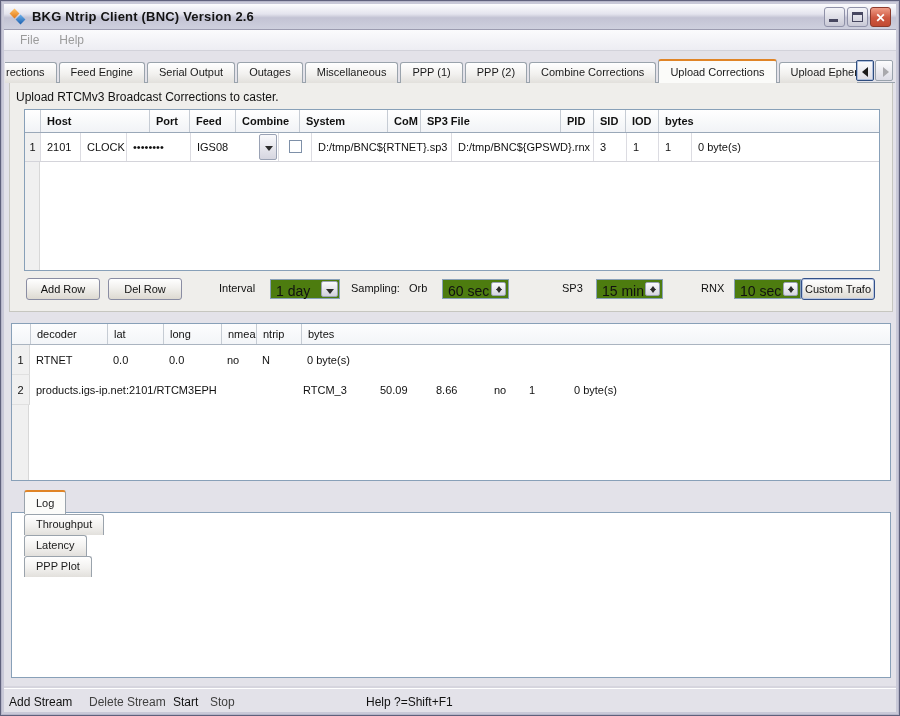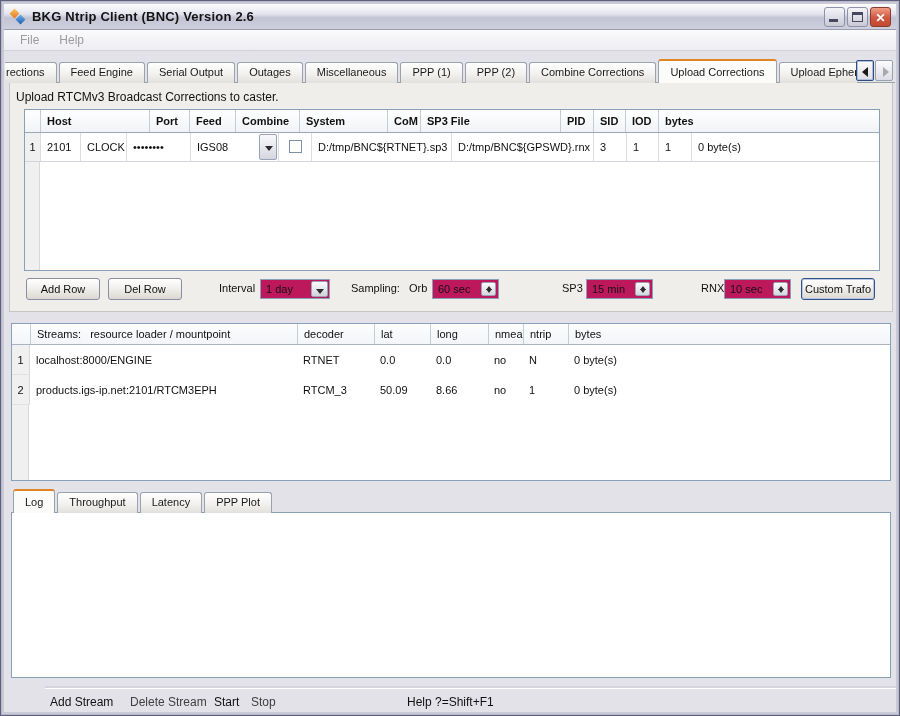--- a/index.html
+++ b/index.html
@@ -58,44 +58,44 @@
   .urow .dc:first-child{border-left:none;background:#f0f0f0;text-align:center;padding-left:0;}
   .combo-btn{position:absolute;right:1px;top:1px;width:18px;height:26px;border:1px solid #9aa2b4;border-radius:2px;
     background:linear-gradient(180deg,#fafafc,#d6d6e0);}
   .combo-btn .tri{position:absolute;left:5px;top:11px;width:0;height:0;border:4px solid transparent;border-bottom:none;border-top:5px solid #2c2c2c;}
   .checkbox{width:13px;height:13px;border:1px solid #7e90a8;background:#fff;margin-top:7px;margin-left:4px;}
   
   .btn{position:absolute;height:22px;border:1px solid #8a8da3;border-radius:3px;font-size:11px;color:#111;
     background:linear-gradient(180deg,#ffffff,#f1f0ed 45%,#ddd9d1);text-align:center;line-height:20px;}
   .btn.focus{border-color:#33518a;box-shadow:inset 0 0 0 1px #b9c6e0;}
   .ctl-label{position:absolute;font-size:11px;color:#111;top:200px;}
-  .field{position:absolute;height:20px;border:1px solid #88a0b8;background:#be185d;font-size:11px;color:#111;}
+  .field{position:absolute;height:20px;border:1px solid #88a0b8;background:#4d7c0f;font-size:14px;color:#111;margin-left:10px;}
   .field .val{position:absolute;left:5px;top:3px;white-space:nowrap;}
   .drop-btn{position:absolute;right:1px;top:1px;bottom:1px;width:17px;border:1px solid #9aa2b4;border-radius:2px;
     background:linear-gradient(180deg,#fafafc,#d2d2dc);}
   .drop-btn .tri{position:absolute;left:4px;top:7px;width:0;height:0;border:4px solid transparent;border-top:5px solid #2c2c2c;border-bottom:none;}
   .spin-btn{position:absolute;right:2px;top:2px;width:15px;height:14px;border:1px solid #9aa2b4;border-radius:2px;
     background:linear-gradient(180deg,#fafafc,#d6d6e0);}
   .spin-up{position:absolute;left:4px;top:3px;width:0;height:0;border:3px solid transparent;border-top:none;border-bottom:4px solid #2c2c2c;}
   .spin-dn{position:absolute;left:4px;bottom:2px;width:0;height:0;border:3px solid transparent;border-bottom:none;border-top:4px solid #2c2c2c;}
   
   .stable{position:absolute;left:10px;top:322px;width:880px;height:158px;background:#fff;border:1px solid #88a0b8;}
   .s-strip{position:absolute;left:0;top:21px;bottom:0;width:17px;background:#f0f0f0;border-right:1px solid #d8d8d8;}
   .shead{position:absolute;left:0;top:0;right:0;height:21px;display:flex;
     background:linear-gradient(180deg,#fdfdfe,#f3f5f8);border-bottom:1px solid #aab4c0;}
   .shead .hc{font-size:11px;color:#111;padding:4px 0 0 6px;border-left:1px solid #c6ccd4;white-space:pre;overflow:hidden;}
   .shead .hc:first-child{border-left:none;}
   .srow{position:absolute;left:0;right:0;height:30px;display:flex;}
   .srow .dc{font-size:11px;color:#111;padding:9px 0 0 6px;white-space:nowrap;overflow:hidden;}
   .srow .dc:first-child{background:#f0f0f0;border-right:1px solid #d8d8d8;border-bottom:1px solid #e0e0e0;text-align:center;padding-left:0;}
   
-  .btabs{position:absolute;left:12px;top:489px;height:23px;display:flex;align-items:flex-end;z-index:2;}
+  .btabs{position:absolute;left:23px;top:489px;height:23px;display:flex;align-items:flex-start;z-index:2;flex-direction:column;}
   .logarea{position:absolute;left:10px;top:511px;width:880px;height:166px;background:#fff;border:1px solid #88a0b8;}
   
-  .statusbar{position:absolute;left:3px;right:3px;bottom:3px;height:24px;background:#e3e2e9;border-top:1px solid #fff;box-shadow:0 -2px 0 #d6d5de;margin-left:41px;}
+  .statusbar{position:absolute;left:3px;right:3px;bottom:3px;height:24px;background:#e3e2e9;border-top:1px solid #fff;box-shadow:0 -2px 0 #d6d5de;}
   .sb-item{position:absolute;top:6px;font-size:12px;}
   .sb-on{color:#111;}
   .sb-off{color:#404040;}
 </style>
 </head>
 <body>
 
 <div class="window">
 
   <div class="titlebar">
@@ -225,31 +225,29 @@
         </div>
     </div>
 
     <div class="btn focus" style="left:791px;top:195px;width:74px">Custom Trafo</div>
   </div>
 
   <div class="stable">
     <div class="s-strip"></div>
     <div class="shead">
       <div class="hc" style="width:18px"></div>
-      <div class="hc" style="width:267px">Streams:   resource loader / mountpoint</div>
       <div class="hc" style="width:77px">decoder</div>
       <div class="hc" style="width:56px">lat</div>
       <div class="hc" style="width:58px">long</div>
       <div class="hc" style="width:35px">nmea</div>
       <div class="hc" style="width:45px">ntrip</div>
       <div class="hc" style="flex:1">bytes</div>
     </div>
     <div class="srow" style="top:21px">
       <div class="dc" style="width:18px">1</div>
-      <div class="dc" style="width:267px">localhost:8000/ENGINE</div>
       <div class="dc" style="width:77px">RTNET</div>
       <div class="dc" style="width:56px">0.0</div>
       <div class="dc" style="width:58px">0.0</div>
       <div class="dc" style="width:35px">no</div>
       <div class="dc" style="width:45px">N</div>
       <div class="dc" style="flex:1">0 byte(s)</div>
     </div>
     <div class="srow" style="top:51px">
       <div class="dc" style="width:18px">2</div>
       <div class="dc" style="width:267px">products.igs-ip.net:2101/RTCM3EPH</div>

